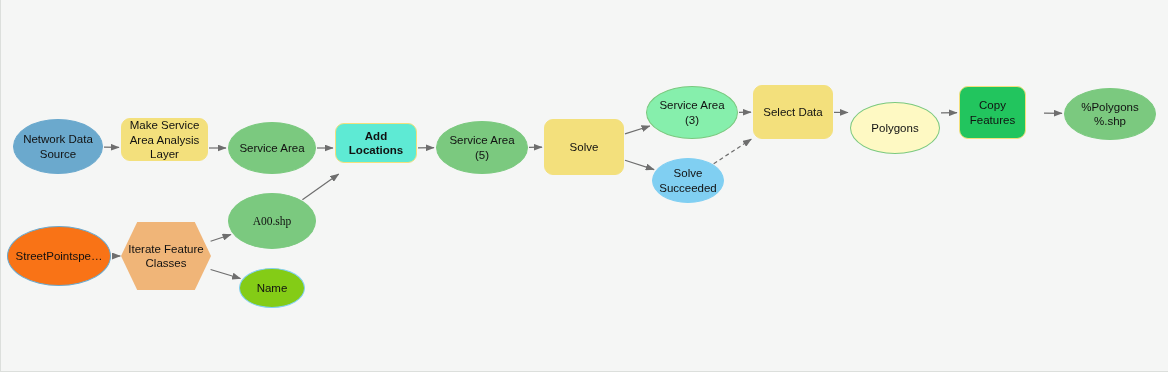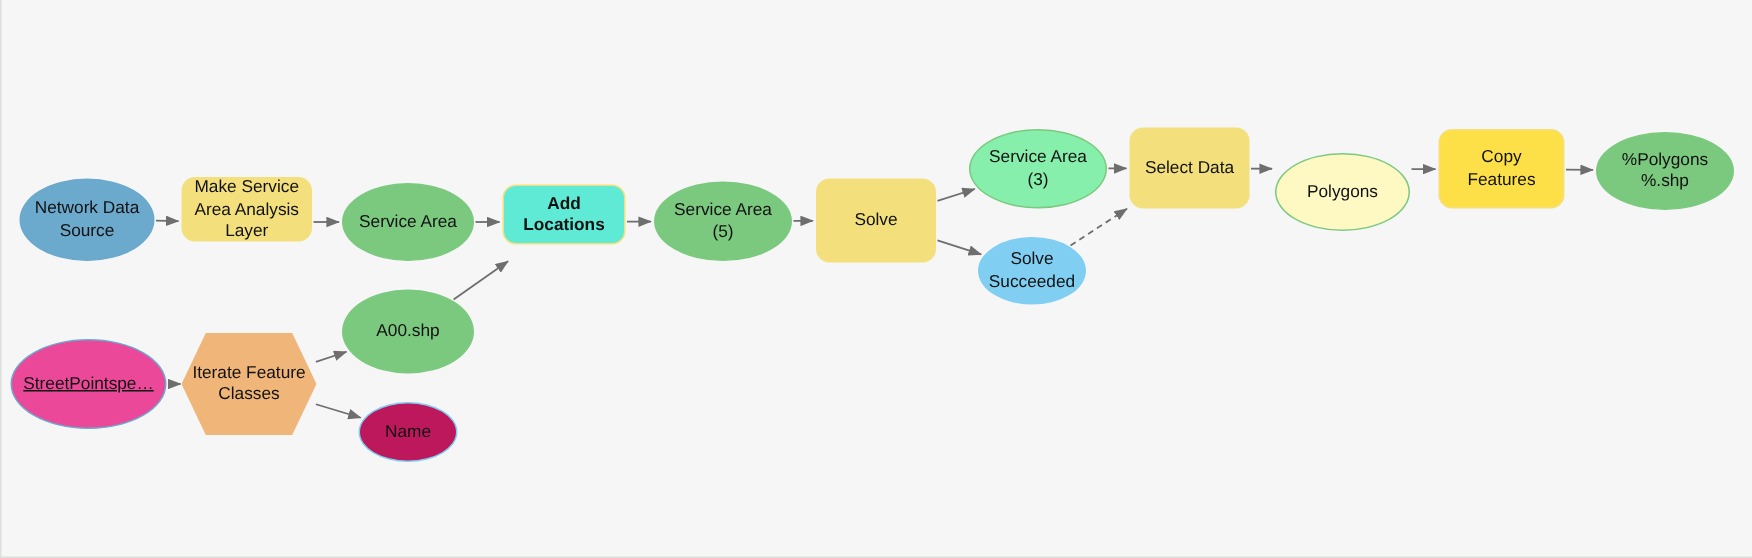--- a/index.html
+++ b/index.html
@@ -140,35 +140,35 @@
       <div class="node ellipse v-bool" style="left: 651px; top: 158px; width: 72px; height: 45px; background: rgb(128, 207, 242); border-color: rgb(128, 207, 242);">
         <span class="label">Solve
 Succeeded</span>
       </div>
       <div class="node tool" style="left: 752px; top: 85px; width: 80px; height: 54px; background: rgb(243, 224, 124); border-color: rgb(243, 224, 124);">
         <span class="label">Select Data</span>
       </div>
       <div class="node ellipse v-derived" style="left: 849px; top: 102px; width: 90px; height: 52px; background: #fef9c3; border-color: rgb(123, 201, 127);">
         <span class="label">Polygons</span>
       </div>
-      <div class="node tool" style="left: 958px; top: 86px; width: 84px; height: 53px; background: #fde047; border-color: rgb(243, 224, 124);">
+      <div class="node tool" style="left: 958px; top: 86px; width: 67px; height: 53px; background: #22c55e; border-color: rgb(243, 224, 124);">
         <span class="label">Copy Features</span>
       </div>
       <div class="node ellipse v-derived" style="left: 1063px; top: 88px; width: 92px; height: 52px; background: rgb(123, 201, 127); border-color: rgb(123, 201, 127);">
         <span class="label">%Polygons
 %.shp</span>
       </div>
-      <div class="node ellipse v-input" style="left: 6px; top: 226px; width: 104px; height: 60px; background: #ec4899; border-color: rgb(107, 169, 205); text-decoration: underline;">
+      <div class="node ellipse v-input" style="left: 6px; top: 226px; width: 104px; height: 60px; background: #f97316; border-color: rgb(107, 169, 205);">
         <span class="label">StreetPointspe…</span>
       </div>
       <div class="node iterator" style="left: 120px; top: 222px; width: 90px; height: 68px; background: rgb(240, 181, 120);">
         <span class="label">Iterate Feature
 Classes</span>
       </div>
-      <div class="node ellipse v-derived" style="left: 227px; top: 193px; width: 88px; height: 56px; background: rgb(123, 201, 127); border-color: rgb(123, 201, 127);">
+      <div class="node ellipse v-derived" style="left: 227px; top: 193px; width: 88px; height: 56px; background: rgb(123, 201, 127); border-color: rgb(123, 201, 127); font-family: Liberation Serif, serif;">
         <span class="label">A00.shp</span>
       </div>
-      <div class="node ellipse v-bool" style="left: 238px; top: 268px; width: 66px; height: 40px; background: #be185d; border-color: rgb(128, 207, 242);">
+      <div class="node ellipse v-bool" style="left: 238px; top: 268px; width: 66px; height: 40px; background: #84cc16; border-color: rgb(128, 207, 242);">
         <span class="label">Name</span>
       </div>
     </div>
 
 </div>
 
 </body></html>

